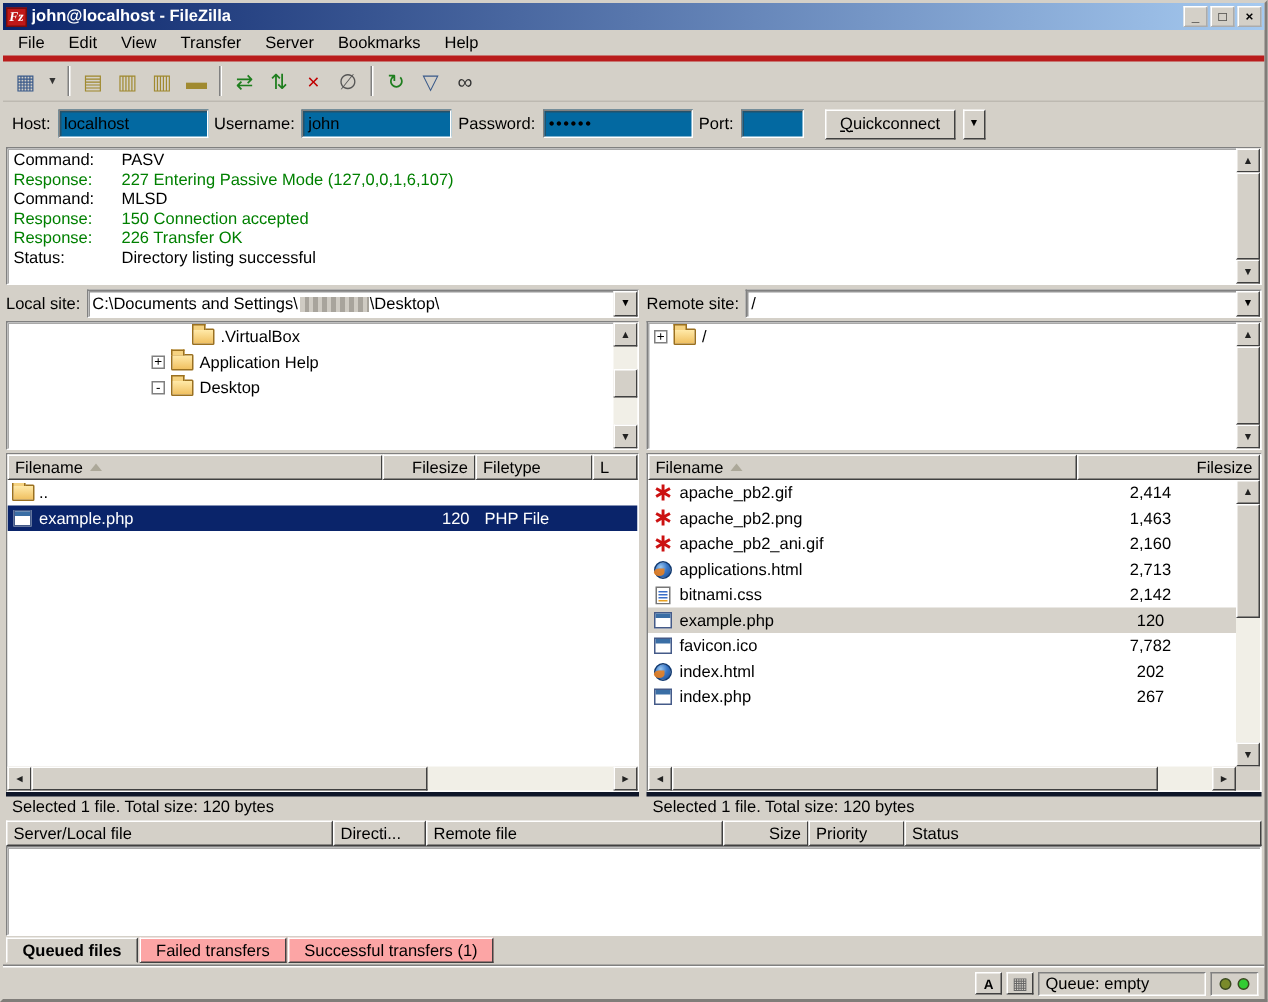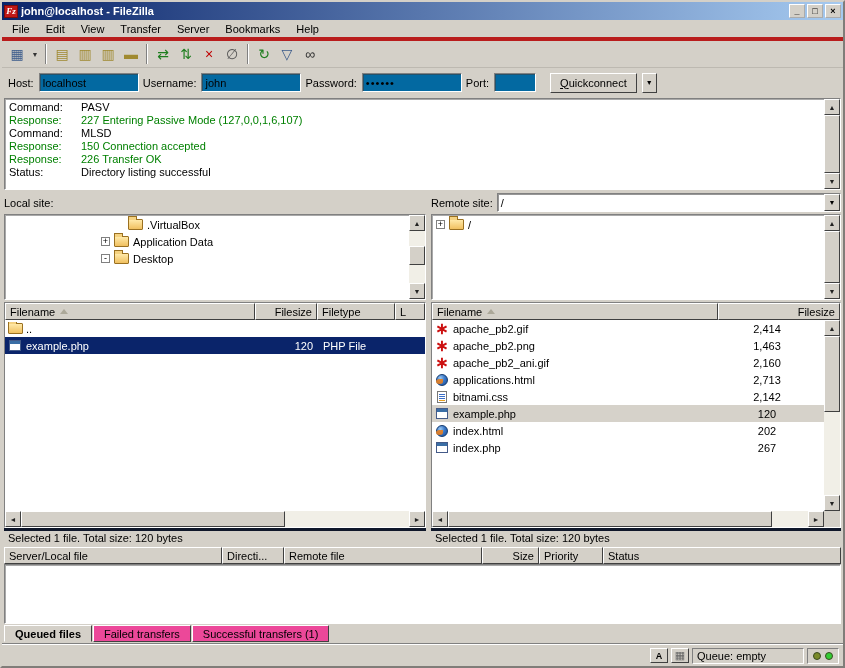--- a/index.html
+++ b/index.html
@@ -129,21 +129,21 @@
 
   
   .queuewrap { flex:0 0 77px; margin:2px 2px 0 2px; display:flex; flex-direction:column; }
   .queuehdr { height:17px; flex:0 0 17px; display:flex; background:var(--chrome,#d4d0c8); }
   .q-c0 { flex:0 0 218px; } .q-c1 { flex:0 0 62px; } .q-c2 { flex:0 0 198px; }
   .q-c3 { flex:0 0 57px; justify-content:flex-end; } .q-c4 { flex:0 0 64px; } .q-c5 { flex:1; }
   .queuebody { flex:1; }
 
   
   .tabsrow { height:20px; flex:0 0 20px; display:flex; align-items:flex-start; padding:1px 0 0 2px; gap:1px; }
-  .tab { height:17px; padding:2px 10px 0 10px; border:1px solid; border-color:#fff #404040 #404040 #fff; background:#ec4899; white-space:nowrap; }
+  .tab { height:17px; padding:2px 10px 0 10px; border:1px solid; border-color:#fff #404040 #404040 #fff; background:#fca5a5; white-space:nowrap; }
   .tab.active { background:var(--chrome,#d4d0c8); font-weight:bold; border-bottom-color:var(--chrome,#d4d0c8); }
 
   
   .statusbar { height:22px; flex:0 0 22px; border-top:1px solid #fff; box-shadow:0 -1px 0 #808080; display:flex; align-items:center; padding:0 4px; gap:3px; }
   .sb-spacer { flex:1; }
   .sbicon { width:18px; height:15px; display:inline-flex; align-items:center; justify-content:center;
     border:1px solid; border-color:#fff #404040 #404040 #fff; background:var(--chrome,#d4d0c8); font-size:9px; font-weight:bold; }
   .sbicon.pad { color:#666; font-size:11px; font-weight:normal; }
   .queuebox { width:112px; height:16px; display:inline-flex; align-items:center; padding-left:4px;
     background:var(--chrome,#d4d0c8); border:1px solid; border-color:#808080 #fff #fff #808080; box-shadow:none; }
@@ -229,32 +229,36 @@
         </div>
       <span class="sbtn">▼</span>
     </div>
   </div>
 
   <div class="main">
 
     <div class="pane left">
       <div class="siterow">
         <span>Local site:</span>
+        <div class="combo">
+          <span class="comboval"><span>C:\Documents and Settings\</span><span class="censor"></span><span>\Desktop\</span></span>
+          <span class="combobtn">▼</span>
+        </div>
       </div>
       <div class="treewrap sunken">
         <div class="tree">
           <div class="treerow" style="padding-left:110px">
             <span class="exp hiddenbox"></span>
             <span class="icon-folder"></span>
             <span>.VirtualBox</span>
           </div>
           <div class="treerow" style="padding-left:96px">
             <span class="exp">+</span>
             <span class="icon-folder"></span>
-            <span>Application Data</span>
+            <span>Application Help</span>
           </div>
           <div class="treerow" style="padding-left:96px">
             <span class="exp">-</span>
             <span class="icon-folder"></span>
             <span>Desktop</span>
           </div>
         </div>
         <div class="vscroll">
           <span class="sbtn">▲</span>
           <div class="vtrack">
@@ -396,20 +400,29 @@
               <span class="c-size">2,142</span>
             </div>
             <div class="fr isel">
               <span class="c-name">
                   <span class="ficon">
                     <span class="icon-win"></span>
                   </span>
                   <span>example.php</span>
                 </span>
               <span class="c-size">120</span>
+            </div>
+            <div class="fr">
+              <span class="c-name">
+                  <span class="ficon">
+                    <span class="icon-win"></span>
+                  </span>
+                  <span>favicon.ico</span>
+                </span>
+              <span class="c-size">7,782</span>
             </div>
             <div class="fr">
               <span class="c-name">
                   <span class="ficon">
                     <span class="icon-html"></span>
                   </span>
                   <span>index.html</span>
                 </span>
               <span class="c-size">202</span>
             </div>

